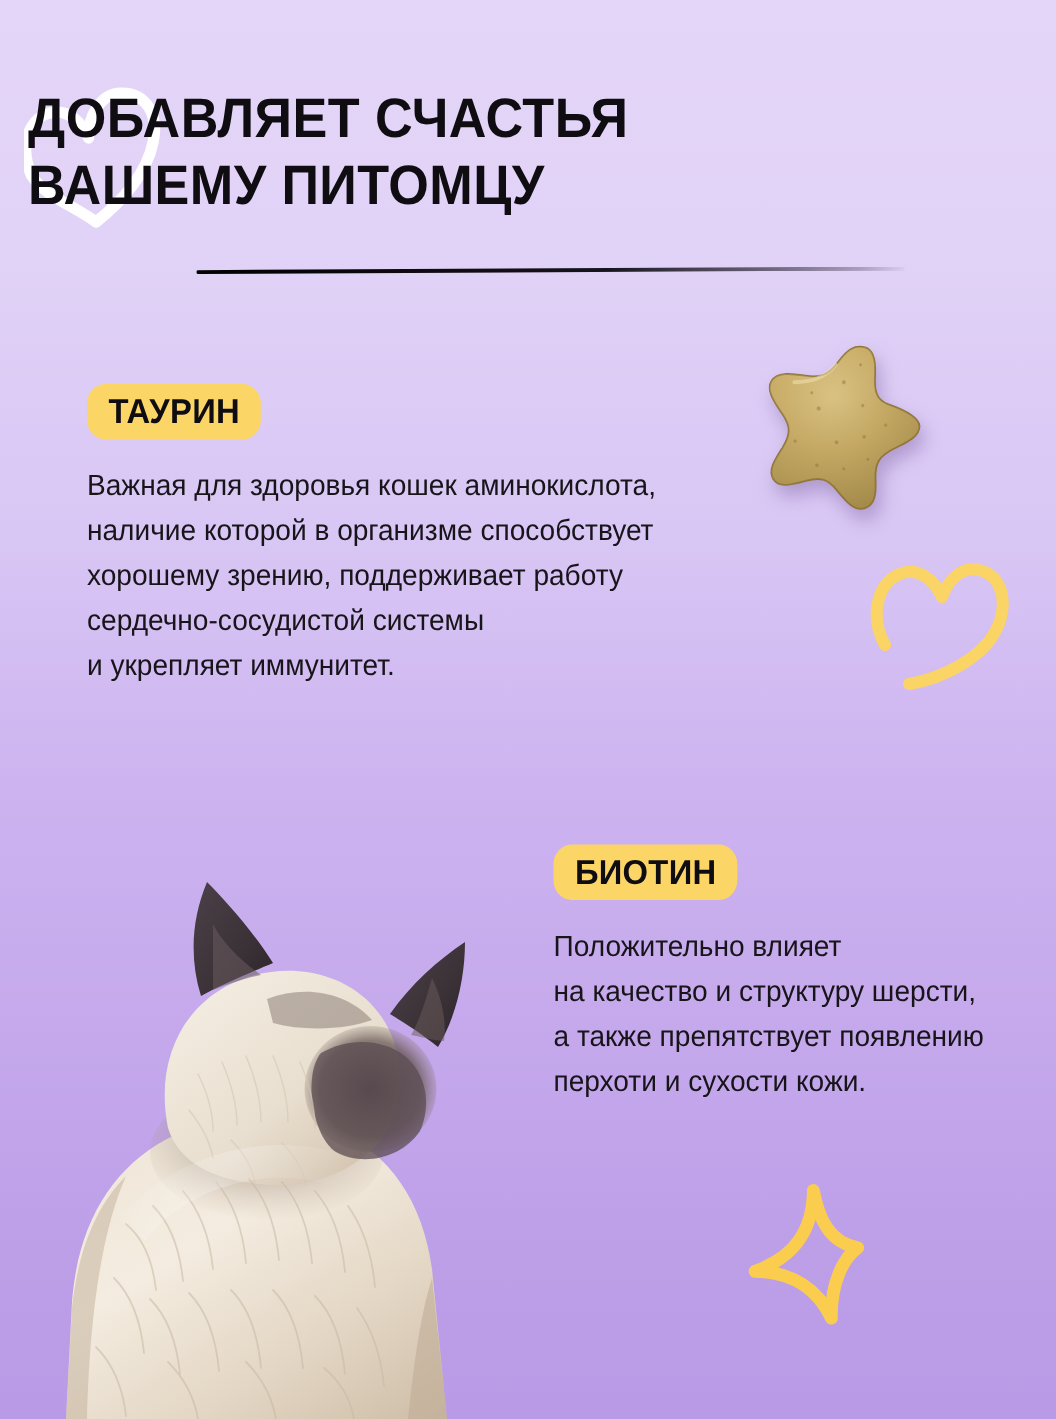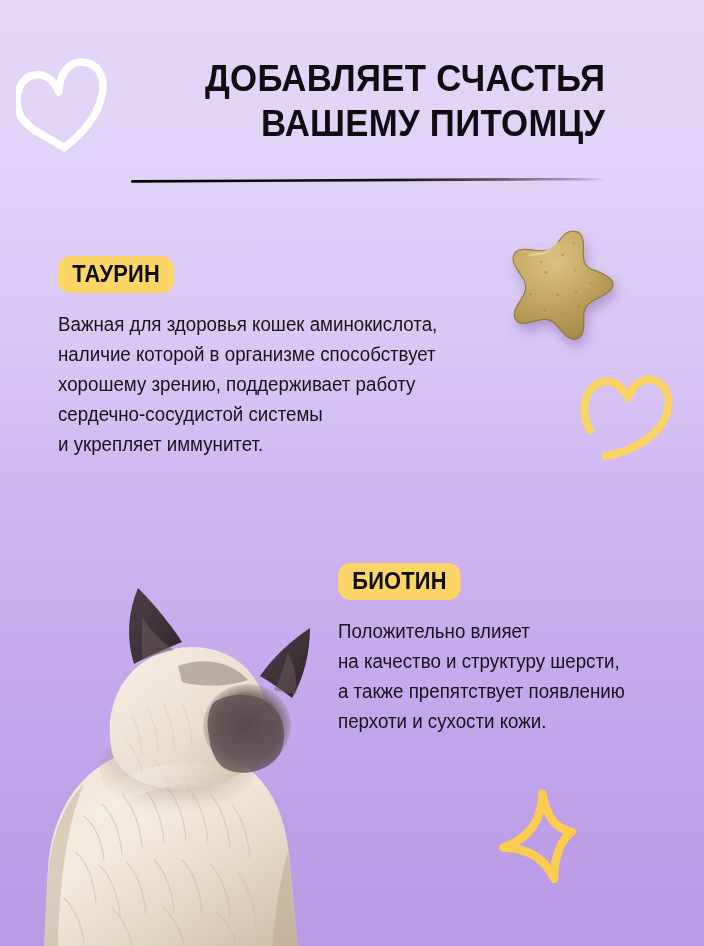--- a/index.html
+++ b/index.html
@@ -63,21 +63,21 @@
     height: 120px;
     filter: drop-shadow(3px 7px 6px rgba(90, 60, 130, 0.33));
   }
 
   
   .title-block {
     position: absolute;
     left: 0;
     top: 56px;
     width: 624px;
-    text-align: right;
+    text-align: left;
   }
   .title-line {
     display: block;
     font-family: "Liberation Sans Narrow", "Liberation Sans", sans-serif;
     font-weight: 700;
     font-size: 37px;
     line-height: 45px;
     letter-spacing: 0.3px;
     color: #100d12;
     transform: scaleX(0.94);
@@ -94,21 +94,21 @@
   
   .section {
     position: absolute;
   }
   .section-taurin {
     left: 58px;
     top: 256px;
     width: 420px;
   }
   .section-biotin {
-    left: 338px;
+    left: 369px;
     top: 563px;
     width: 330px;
   }
 
   .badge {
     display: inline-block;
     background: #fbd667;
     border-radius: 13px;
     padding: 6px 15px 7px 15px;
     font-family: "Liberation Sans Narrow", "Liberation Sans", sans-serif;

